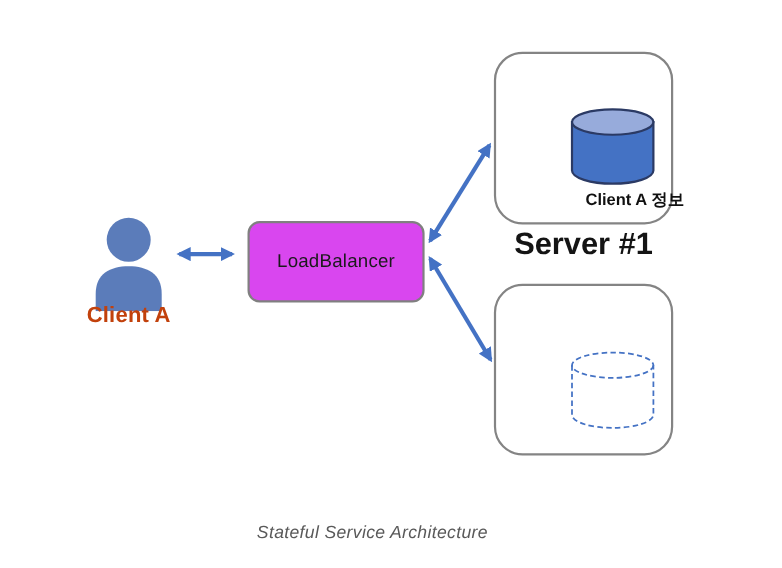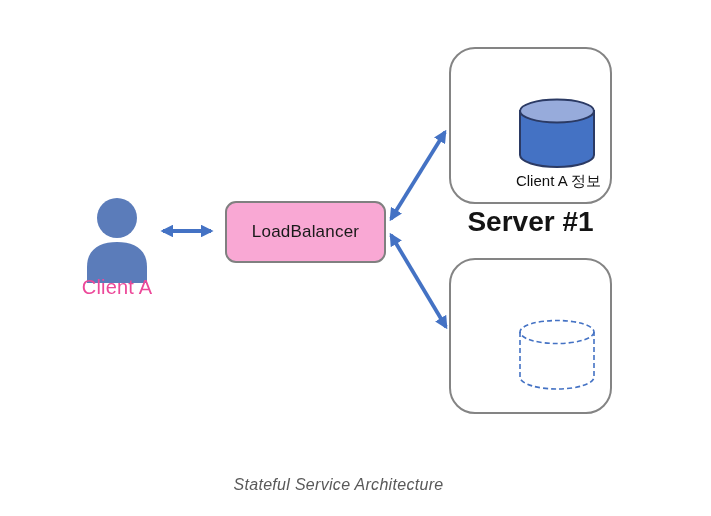--- a/index.html
+++ b/index.html
@@ -17,32 +17,32 @@
   }
   .abs { position: absolute; }
 
   
   .person-icon { left: 84px; top: 197px; width: 66px; height: 86px; }
 
   .client-label {
     left: 58px; top: 276px; width: 118px;
     text-align: center;
     font-size: 20px;
-    font-weight: 400;
-    color: #ec4899;
+    font-weight: 700;
+    color: #c2410c;
     letter-spacing: 0.2px;
   }
 
   
   .lb-box {
-    left: 225px; top: 201px; width: 161px; height: 62px;
+    left: 225px; top: 201px; width: 161px; height: 74px;
     box-sizing: border-box;
     border: 2px solid #808080;
     border-radius: 11px;
-    background: #f9a8d4;
+    background: #d946ef;
     display: flex;
     align-items: center;
     justify-content: center;
   }
   .lb-label {
     font-size: 17px;
     font-weight: 400;
     color: #1a1a1a;
     letter-spacing: 0.2px;
   }
@@ -66,24 +66,24 @@
     color: #141414;
   }
   .server1-label { top: 206px; }
   .server2-label { top: 420px; }
 
   
   .db-filled { left: 518px; top: 98px;  width: 78px; height: 71px; }
   .db-empty  { left: 518px; top: 319px; width: 78px; height: 72px; }
 
   .db-data-label {
-    left: 484px; top: 172px; width: 117px;
+    left: 505px; top: 172px; width: 117px;
     text-align: right;
     font-size: 15px;
-    font-weight: 400;
+    font-weight: 700;
     color: #101010;
     white-space: nowrap;
   }
 
   
   .arrows { left: 0; top: 0; width: 711px; height: 516px; pointer-events: none; }
 
   .caption {
     left: 0; top: 476px; width: 677px;
     text-align: center;

